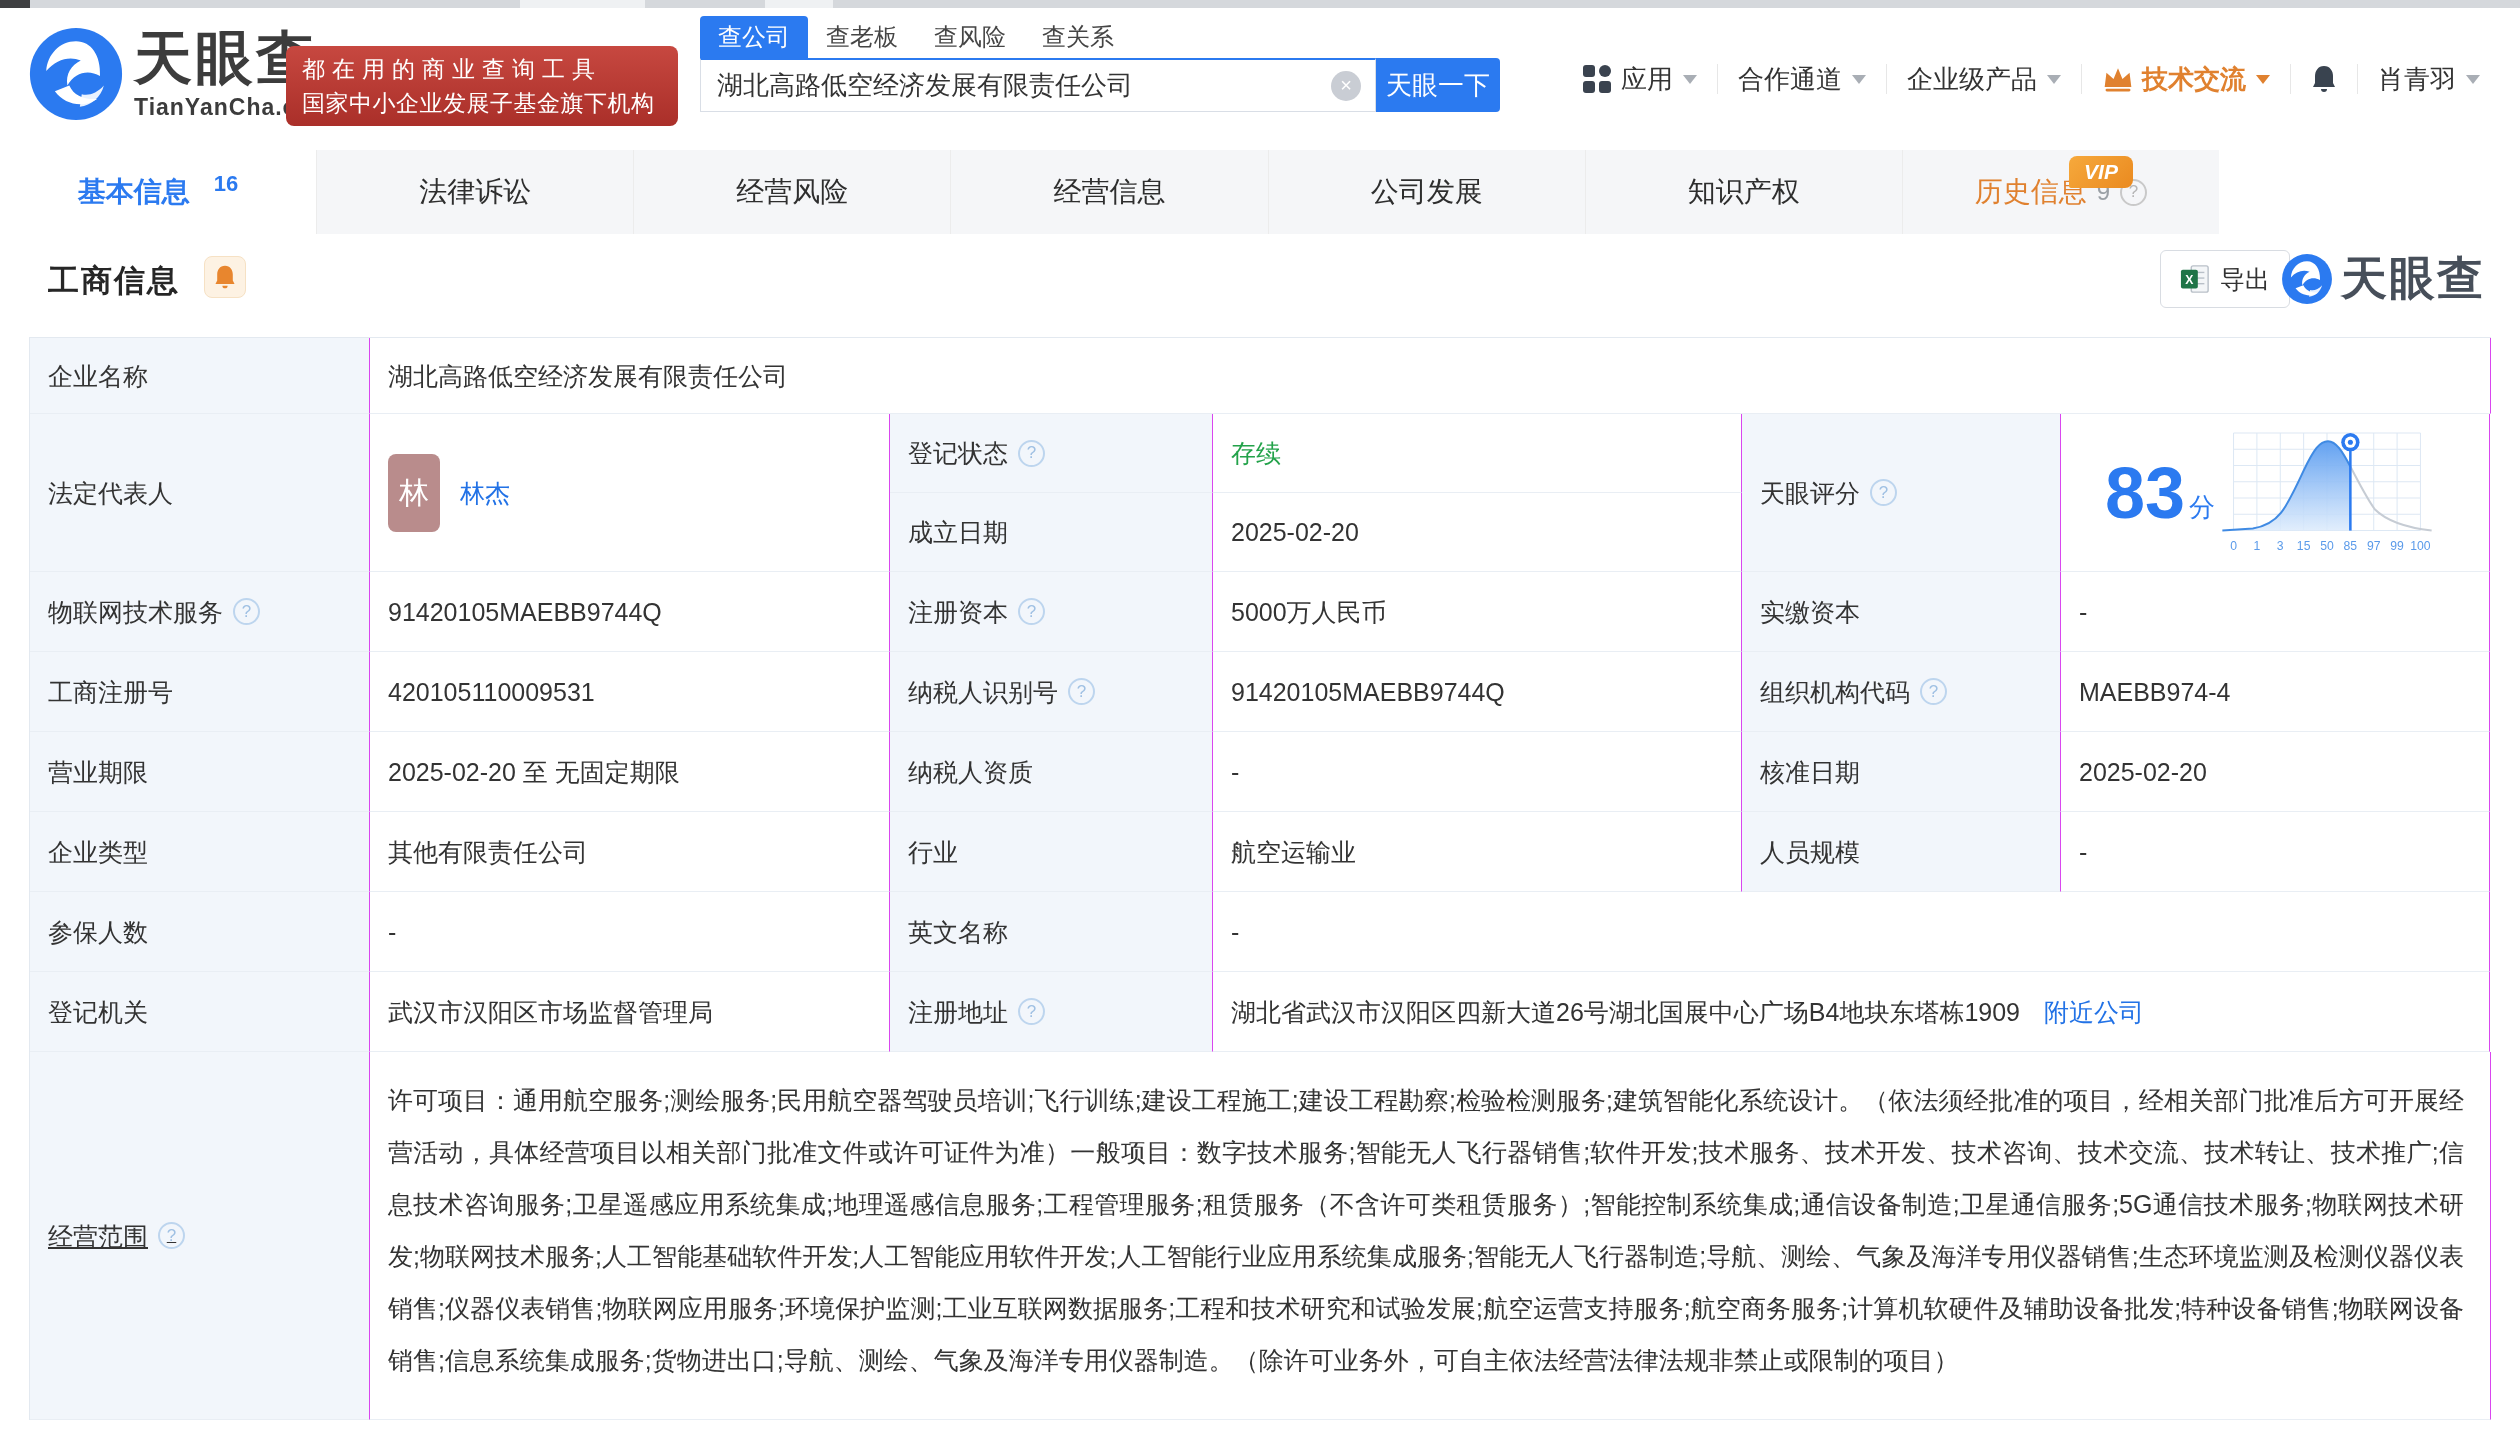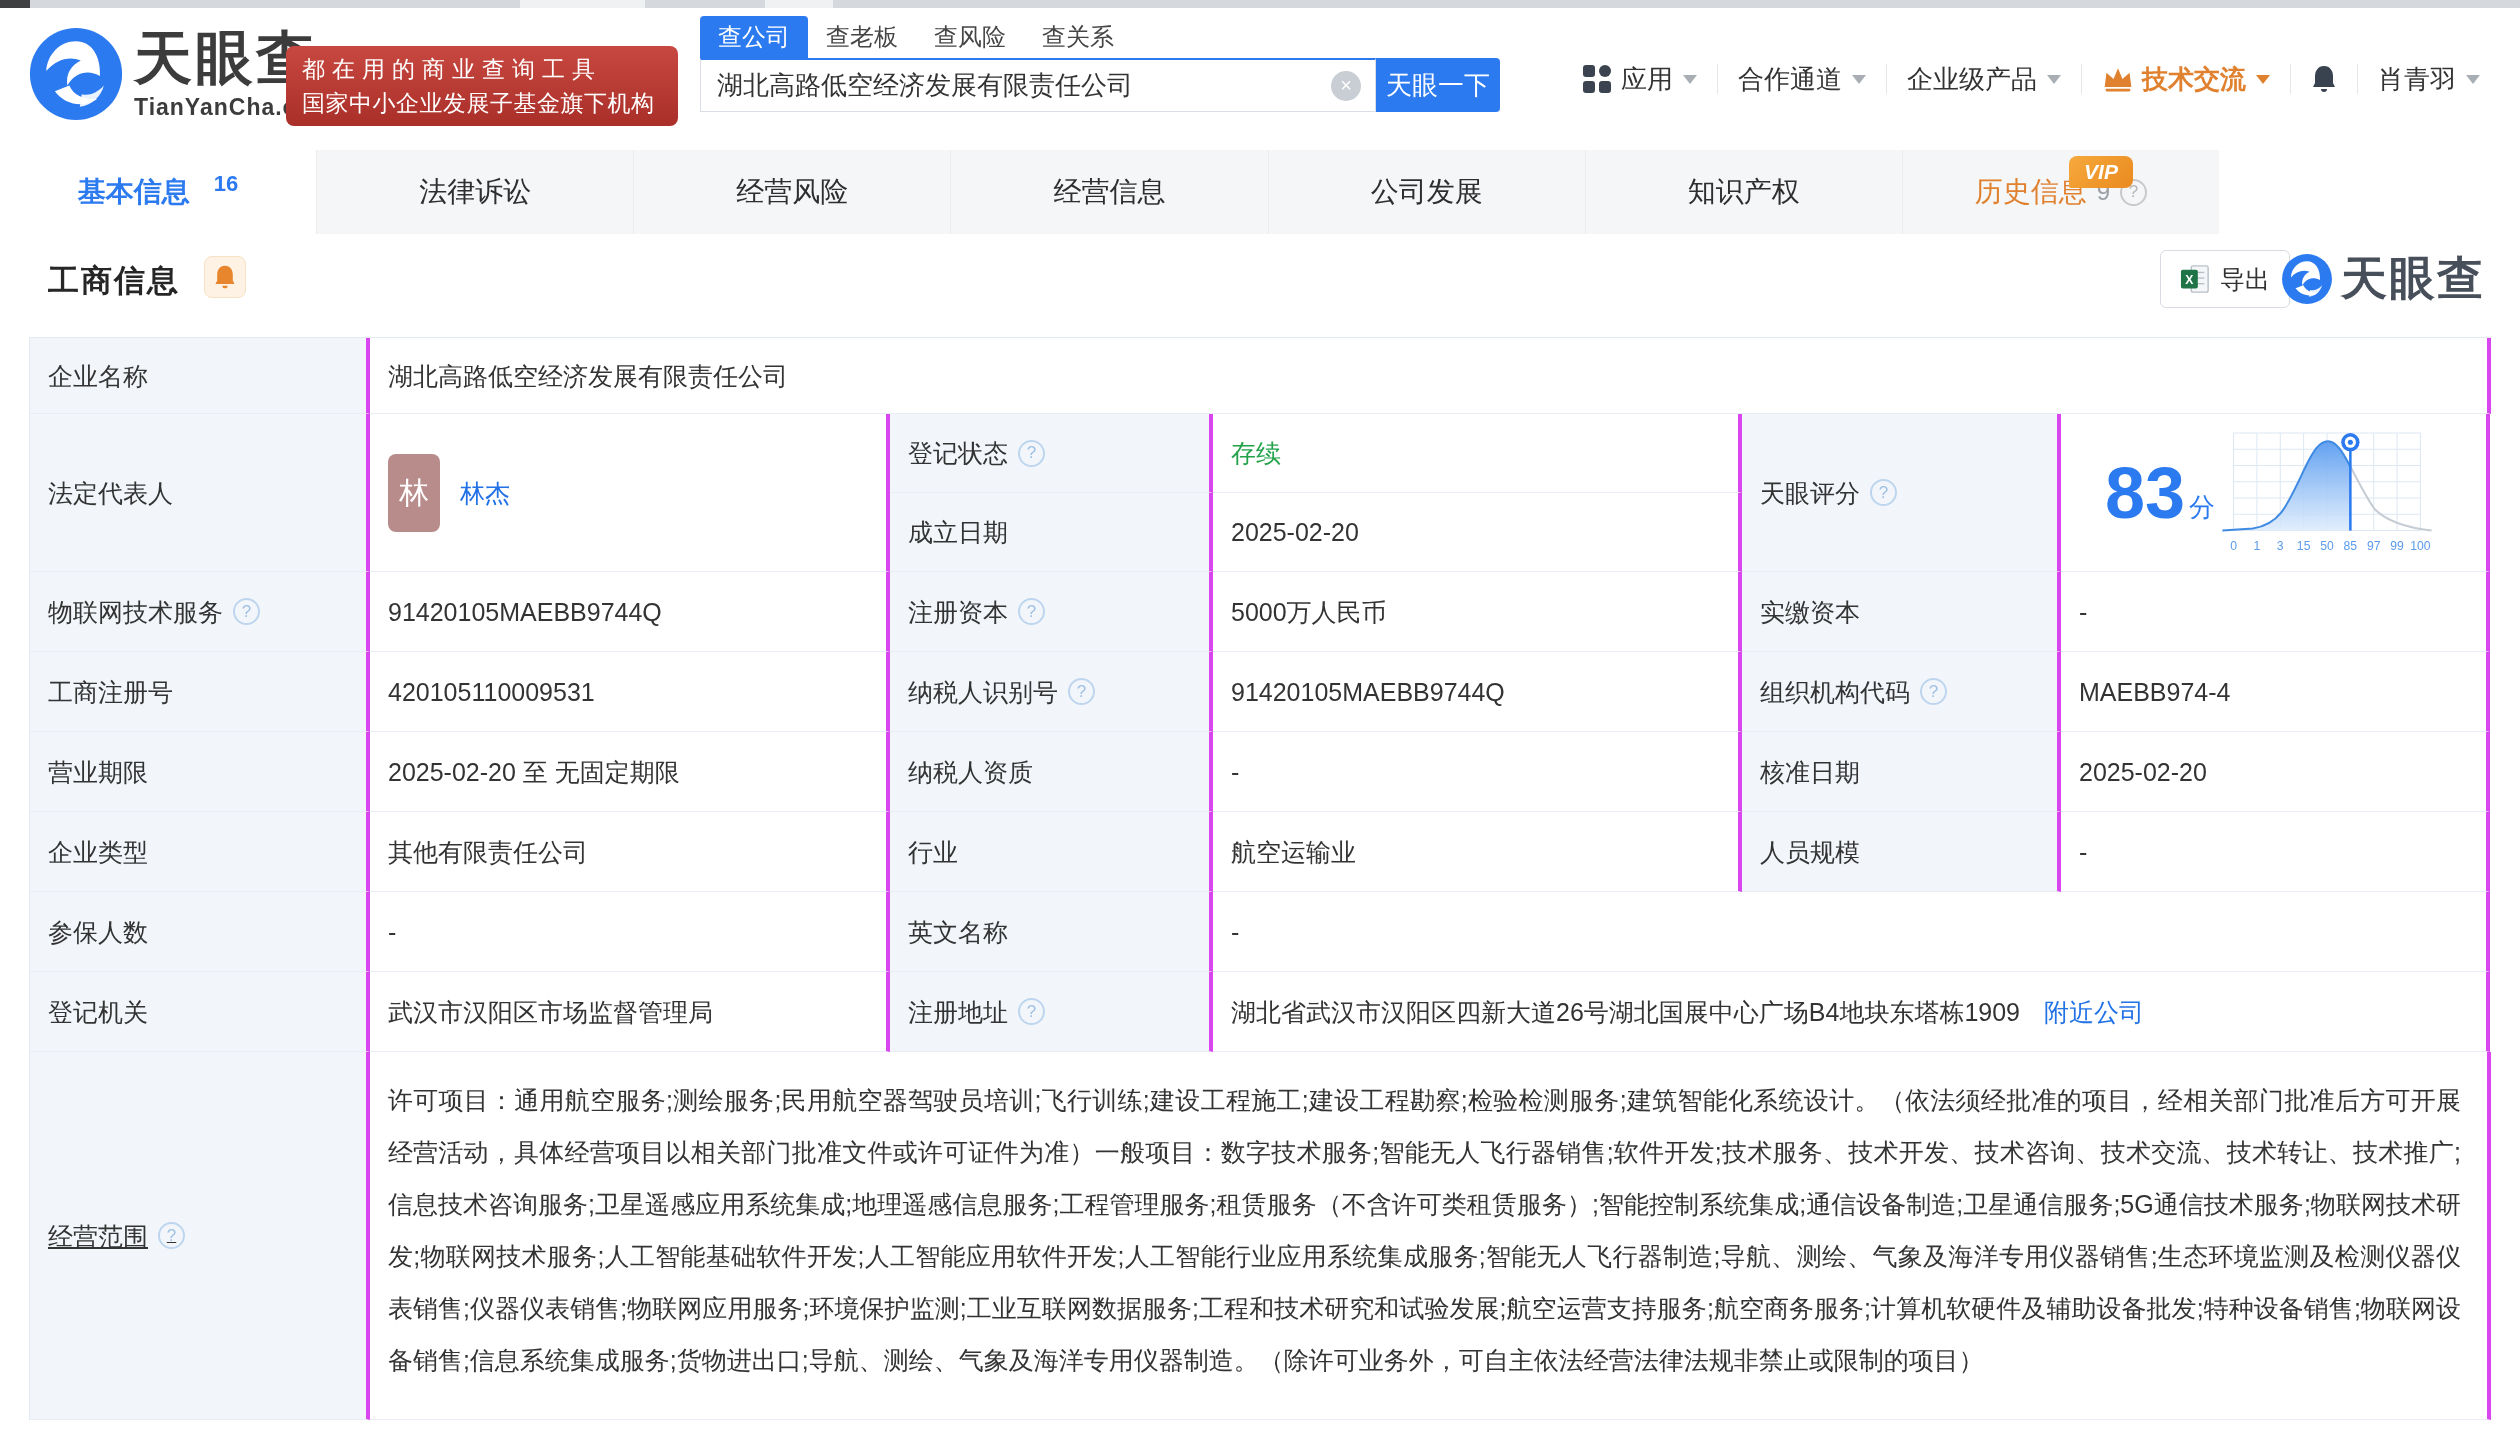--- a/index.html
+++ b/index.html
@@ -72,21 +72,21 @@
     border:1px solid #f6e1c4; border-radius:8px; display:flex; align-items:center; justify-content:center; cursor:pointer; }
   .export-btn { position:absolute; right:230px; top:16px; width:130px; height:58px; border:1px solid #d8dce2;
     border-radius:6px; background:#fff; display:flex; align-items:center; justify-content:center; gap:10px;
     font-size:25px; color:#333; cursor:pointer; }
   .watermark { position:absolute; right:35px; top:14px; display:flex; align-items:center; gap:8px; }
   .wm-text { font-size:46px; font-weight:bold; color:#474f5a; letter-spacing:2px; }
 
   
   .biz-table { position:absolute; left:29px; top:337px; width:2462px; border-top:1px solid #e3e9f0; border-left:1px solid #e3e9f0; font-size:25px; }
   .row { display:flex; }
-  .cell { border-right:4px solid #d946ef; border-bottom:1px solid #e9eef4; display:flex; align-items:center;
+  .cell { border-right:1px solid #d946ef; border-bottom:1px solid #e9eef4; display:flex; align-items:center;
     padding:0 18px; line-height:40px; }
   .lbl { background:#f2f6fb; color:#333; }
   .val { background:#fff; color:#333; }
   .c-l1{width:340px;} .c-v1{width:520px;} .c-l2{width:323px;} .c-v2{width:529px;}
   .c-l3{width:319px;} .c-v3{width:429px;}
   .h76{height:76px;} .h80{height:80px;} .h158{height:158px;}
   .span-rest{width:2122px;} .span-3{width:1277px;}
   .mid { width:852px; display:flex; flex-direction:column; }
   .subrow { display:flex; flex:1; }
   .subrow .cell { height:79px; }

